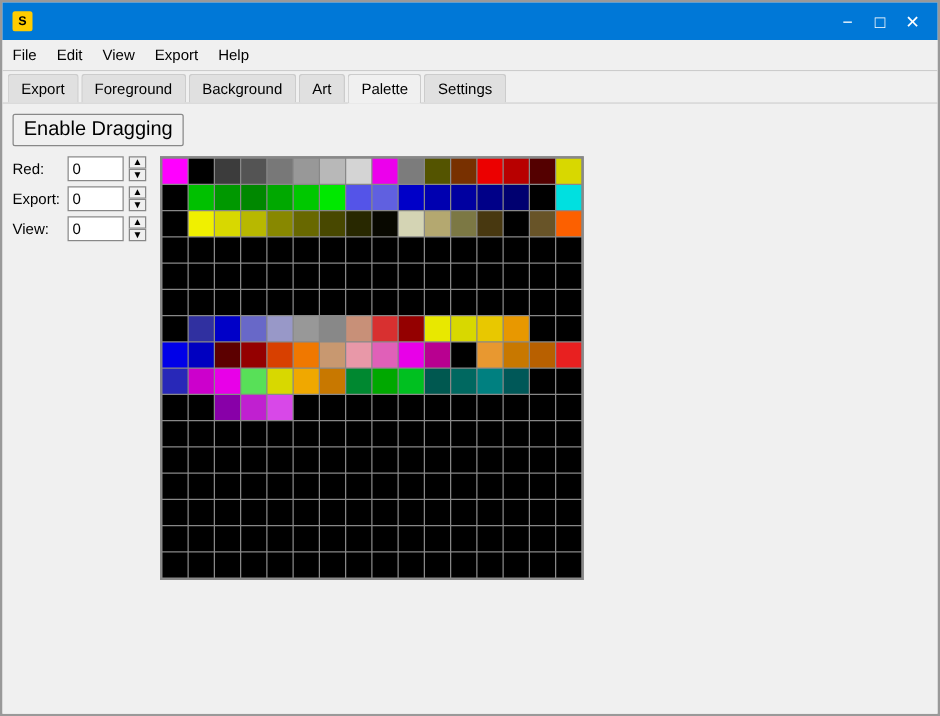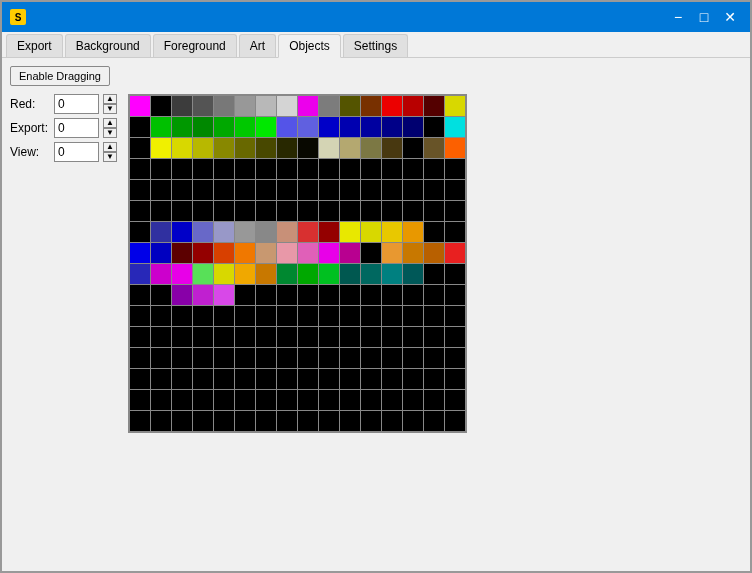--- a/index.html
+++ b/index.html
@@ -120,21 +120,21 @@
 
     .toolbar-row {
       margin-bottom: 8px;
     }
 
     .enable-dragging-btn {
       padding: 3px 8px;
       border: 1px solid #888;
       background: #f0f0f0;
       cursor: pointer;
-      font-size: 11px;
+      font-size: 16px;
       border-radius: 2px;
     }
 
     .main-layout {
       display: flex;
       flex-direction: row;
       gap: 8px;
     }
 
     .controls-panel {
@@ -207,27 +207,34 @@
     <div class="title-bar-left">
       <div class="title-bar-icon">S</div>
     </div>
     <div class="title-bar-controls">
       <button class="title-bar-btn">−</button>
       <button class="title-bar-btn">□</button>
       <button class="title-bar-btn close">✕</button>
     </div>
   </div>
 
+  <div class="menu-bar">
+    <div class="menu-item">File</div>
+    <div class="menu-item">Edit</div>
+    <div class="menu-item">View</div>
+    <div class="menu-item">Export</div>
+    <div class="menu-item">Help</div>
+  </div>
 
   <div class="tab-bar">
     <div class="tab">Export</div>
+    <div class="tab">Foreground</div>
     <div class="tab">Background</div>
-    <div class="tab">Foreground</div>
     <div class="tab">Art</div>
-    <div class="tab active">Objects</div>
+    <div class="tab active">Palette</div>
     <div class="tab">Settings</div>
   </div>
 
   <div class="content-area">
 
     <div class="toolbar-row">
       <button class="enable-dragging-btn">Enable Dragging</button>
     </div>
 
     <div class="main-layout">

